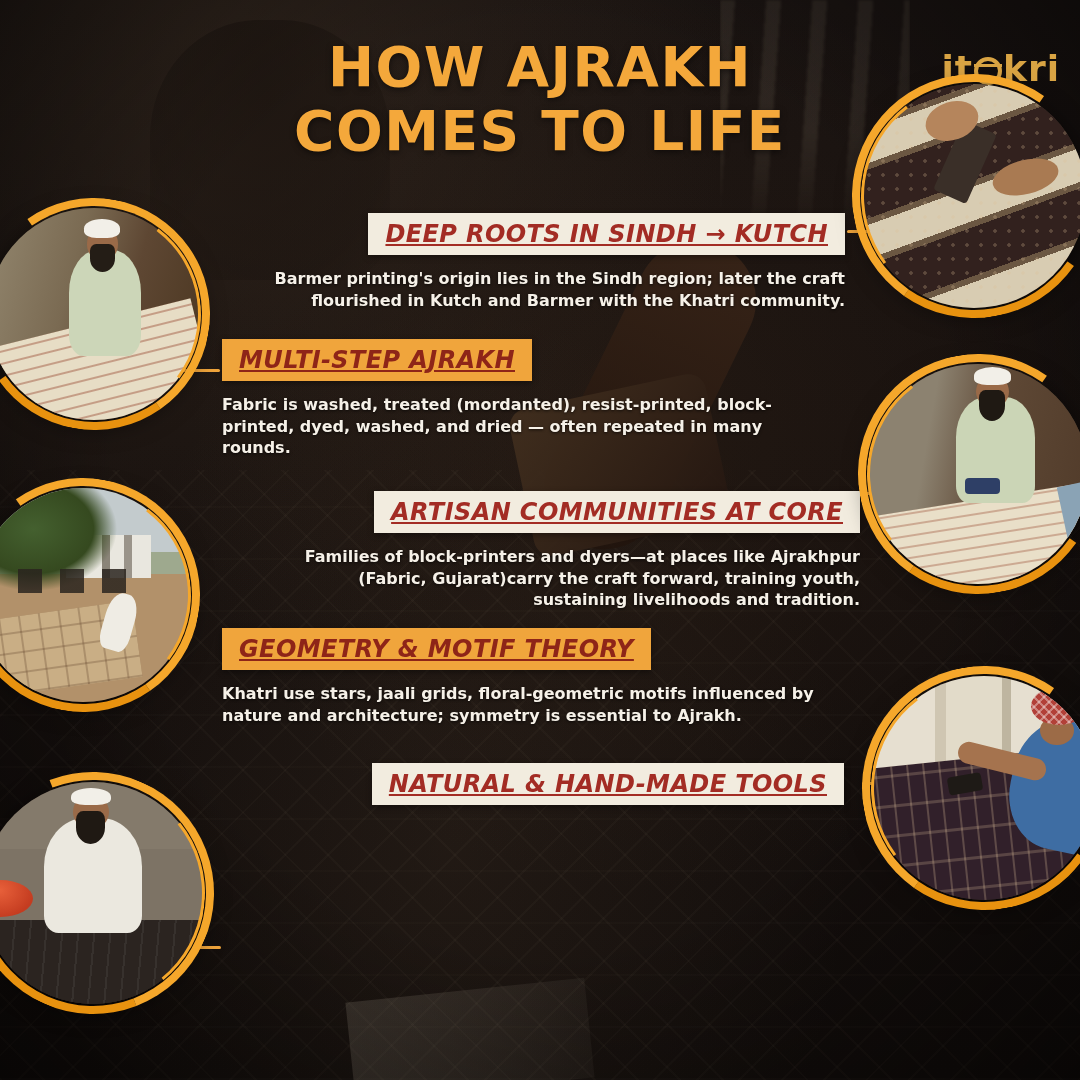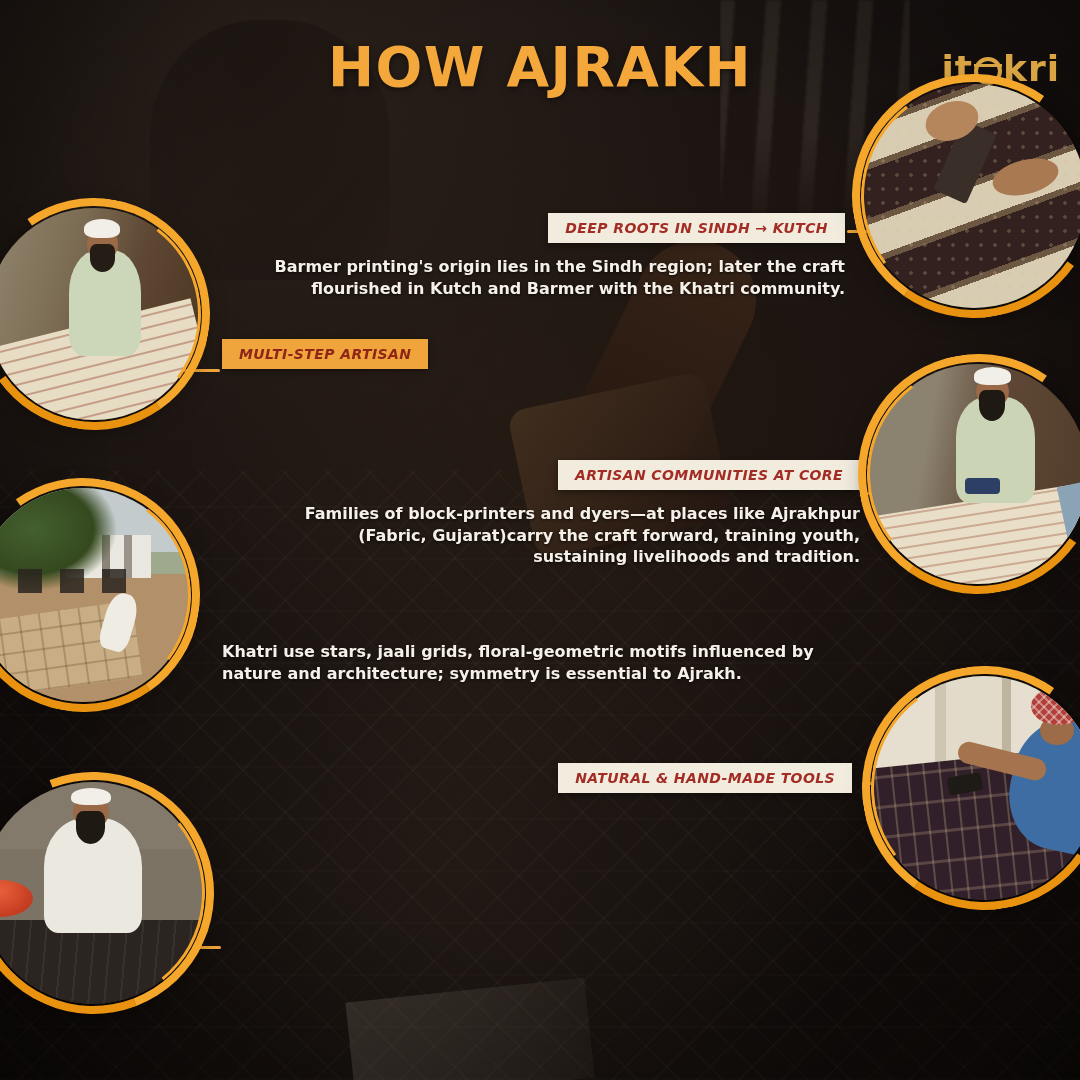--- a/index.html
+++ b/index.html
@@ -43,22 +43,22 @@
   .logo{position:absolute;right:20px;top:48px;color:#D9A443;font-weight:bold;font-size:36px;
     letter-spacing:1px;display:flex;align-items:center;}
   .logo .o-icon{display:inline-block;width:20px;height:20px;border:4px solid #D9A443;border-radius:50%;
     position:relative;margin:4px 1px 0 1px;}
   .logo .o-icon::after{content:"";position:absolute;left:-4px;right:-4px;top:3px;height:3px;background:#D9A443;}
 
   
   .section{position:absolute;}
   .section.align-right{text-align:right;}
   .section.align-left{text-align:left;}
-  .badge{display:inline-block;padding:7px 17px;font-style:italic;font-weight:bold;font-size:14px;
-    letter-spacing:.4px;box-shadow:0 2px 6px rgba(0,0,0,.4);}
+  .badge{display:inline-block;padding:7px 17px;font-style:italic;font-weight:bold;font-size:24px;
+    letter-spacing:.4px;box-shadow:0 2px 6px rgba(0,0,0,.4);text-decoration:underline;}
   .badge.cream{background:#F2ECDF;color:#A32C24;}
   .badge.gold{background:#F0A53C;color:#8E2518;}
   .body-text{margin-top:13px;color:#F6F1E8;font-weight:bold;font-size:16px;line-height:1.35;
     text-shadow:0 1px 3px rgba(0,0,0,.7);}
   .connector{position:absolute;height:3px;background:#F0A53C;border-radius:2px;}
 
   
   .circle{position:absolute;}
   .photo{position:absolute;inset:10px;border-radius:50%;overflow:hidden;background:#3a2f26;
     box-shadow:0 6px 24px rgba(0,0,0,.6);}
@@ -79,50 +79,53 @@
   <div class="bg-layer bg-curtains"></div>
   <div class="bg-layer bg-figure"></div>
   <div class="bg-layer bg-fabric"></div>
   <div class="bg-layer bg-arm"></div>
   <div class="bg-layer bg-block"></div>
   <div class="bg-layer bg-bottom-sheet"></div>
   <div class="bg-layer bg-vignette"></div>
 
   <div class="title">
     <div>HOW AJRAKH</div>
+    <div>COMES TO LIFE</div>
   </div>
 
   <div class="logo">
     <span>it</span>
       <span class="o-icon"></span>
       <span>kri</span>
   </div>
 
   <div class="section align-right" style="right:235px;top:213px;width:585px;">
     <span class="badge cream">DEEP ROOTS IN SINDH → KUTCH</span>
     <div class="body-text">Barmer printing's origin lies in the Sindh region; later the craft flourished in Kutch and Barmer with the Khatri community.</div>
   </div>
   <div class="connector" style="left:847px;top:230px;width:55px;"></div>
 
   <div class="section align-left" style="left:222px;top:339px;width:560px;">
-    <span class="badge gold">MULTI-STEP ARTISAN</span>
+    <span class="badge gold">MULTI-STEP AJRAKH</span>
+    <div class="body-text">Fabric is washed, treated (mordanted), resist-printed, block-printed, dyed, washed, and dried — often repeated in many rounds.</div>
   </div>
   <div class="connector" style="left:182px;top:369px;width:38px;"></div>
 
-  <div class="section align-right" style="right:220px;top:460px;width:590px;">
+  <div class="section align-right" style="right:220px;top:491px;width:590px;">
     <span class="badge cream">ARTISAN COMMUNITIES AT CORE</span>
     <div class="body-text">Families of block-printers and dyers—at places like Ajrakhpur (Fabric, Gujarat)carry the craft forward, training youth, sustaining livelihoods and tradition.</div>
   </div>
   <div class="connector" style="left:863px;top:492px;width:48px;"></div>
 
   <div class="section align-left" style="left:222px;top:628px;width:600px;">
+    <span class="badge gold">GEOMETRY &amp; MOTIF THEORY</span>
     <div class="body-text">Khatri use stars, jaali grids, floral-geometric motifs influenced by nature and architecture; symmetry is essential to Ajrakh.</div>
   </div>
 
-  <div class="section align-right" style="right:228px;top:763px;width:585px;">
+  <div class="section align-right" style="right:236px;top:763px;width:585px;">
     <span class="badge cream">NATURAL &amp; HAND-MADE TOOLS</span>
   </div>
   <div class="connector" style="left:862px;top:782px;width:26px;"></div>
 
   <div class="connector" style="left:193px;top:946px;width:28px;"></div>
 
   <div class="circle" style="left:-22px;top:198px;width:232px;height:232px;">
     <div class="photo">
       <div class="shape" style="inset:0;background:linear-gradient(105deg,#93876f 0%,#7a6a52 38%,#5e4733 62%,#49351f 100%);"></div>
       <div class="shape" style="left:-30%;bottom:-18%;width:135%;height:60%;transform:rotate(-14deg);background:repeating-linear-gradient(0deg, rgba(146,62,40,.4) 0 2px, transparent 2px 12px),#e7ddc5;"></div>

